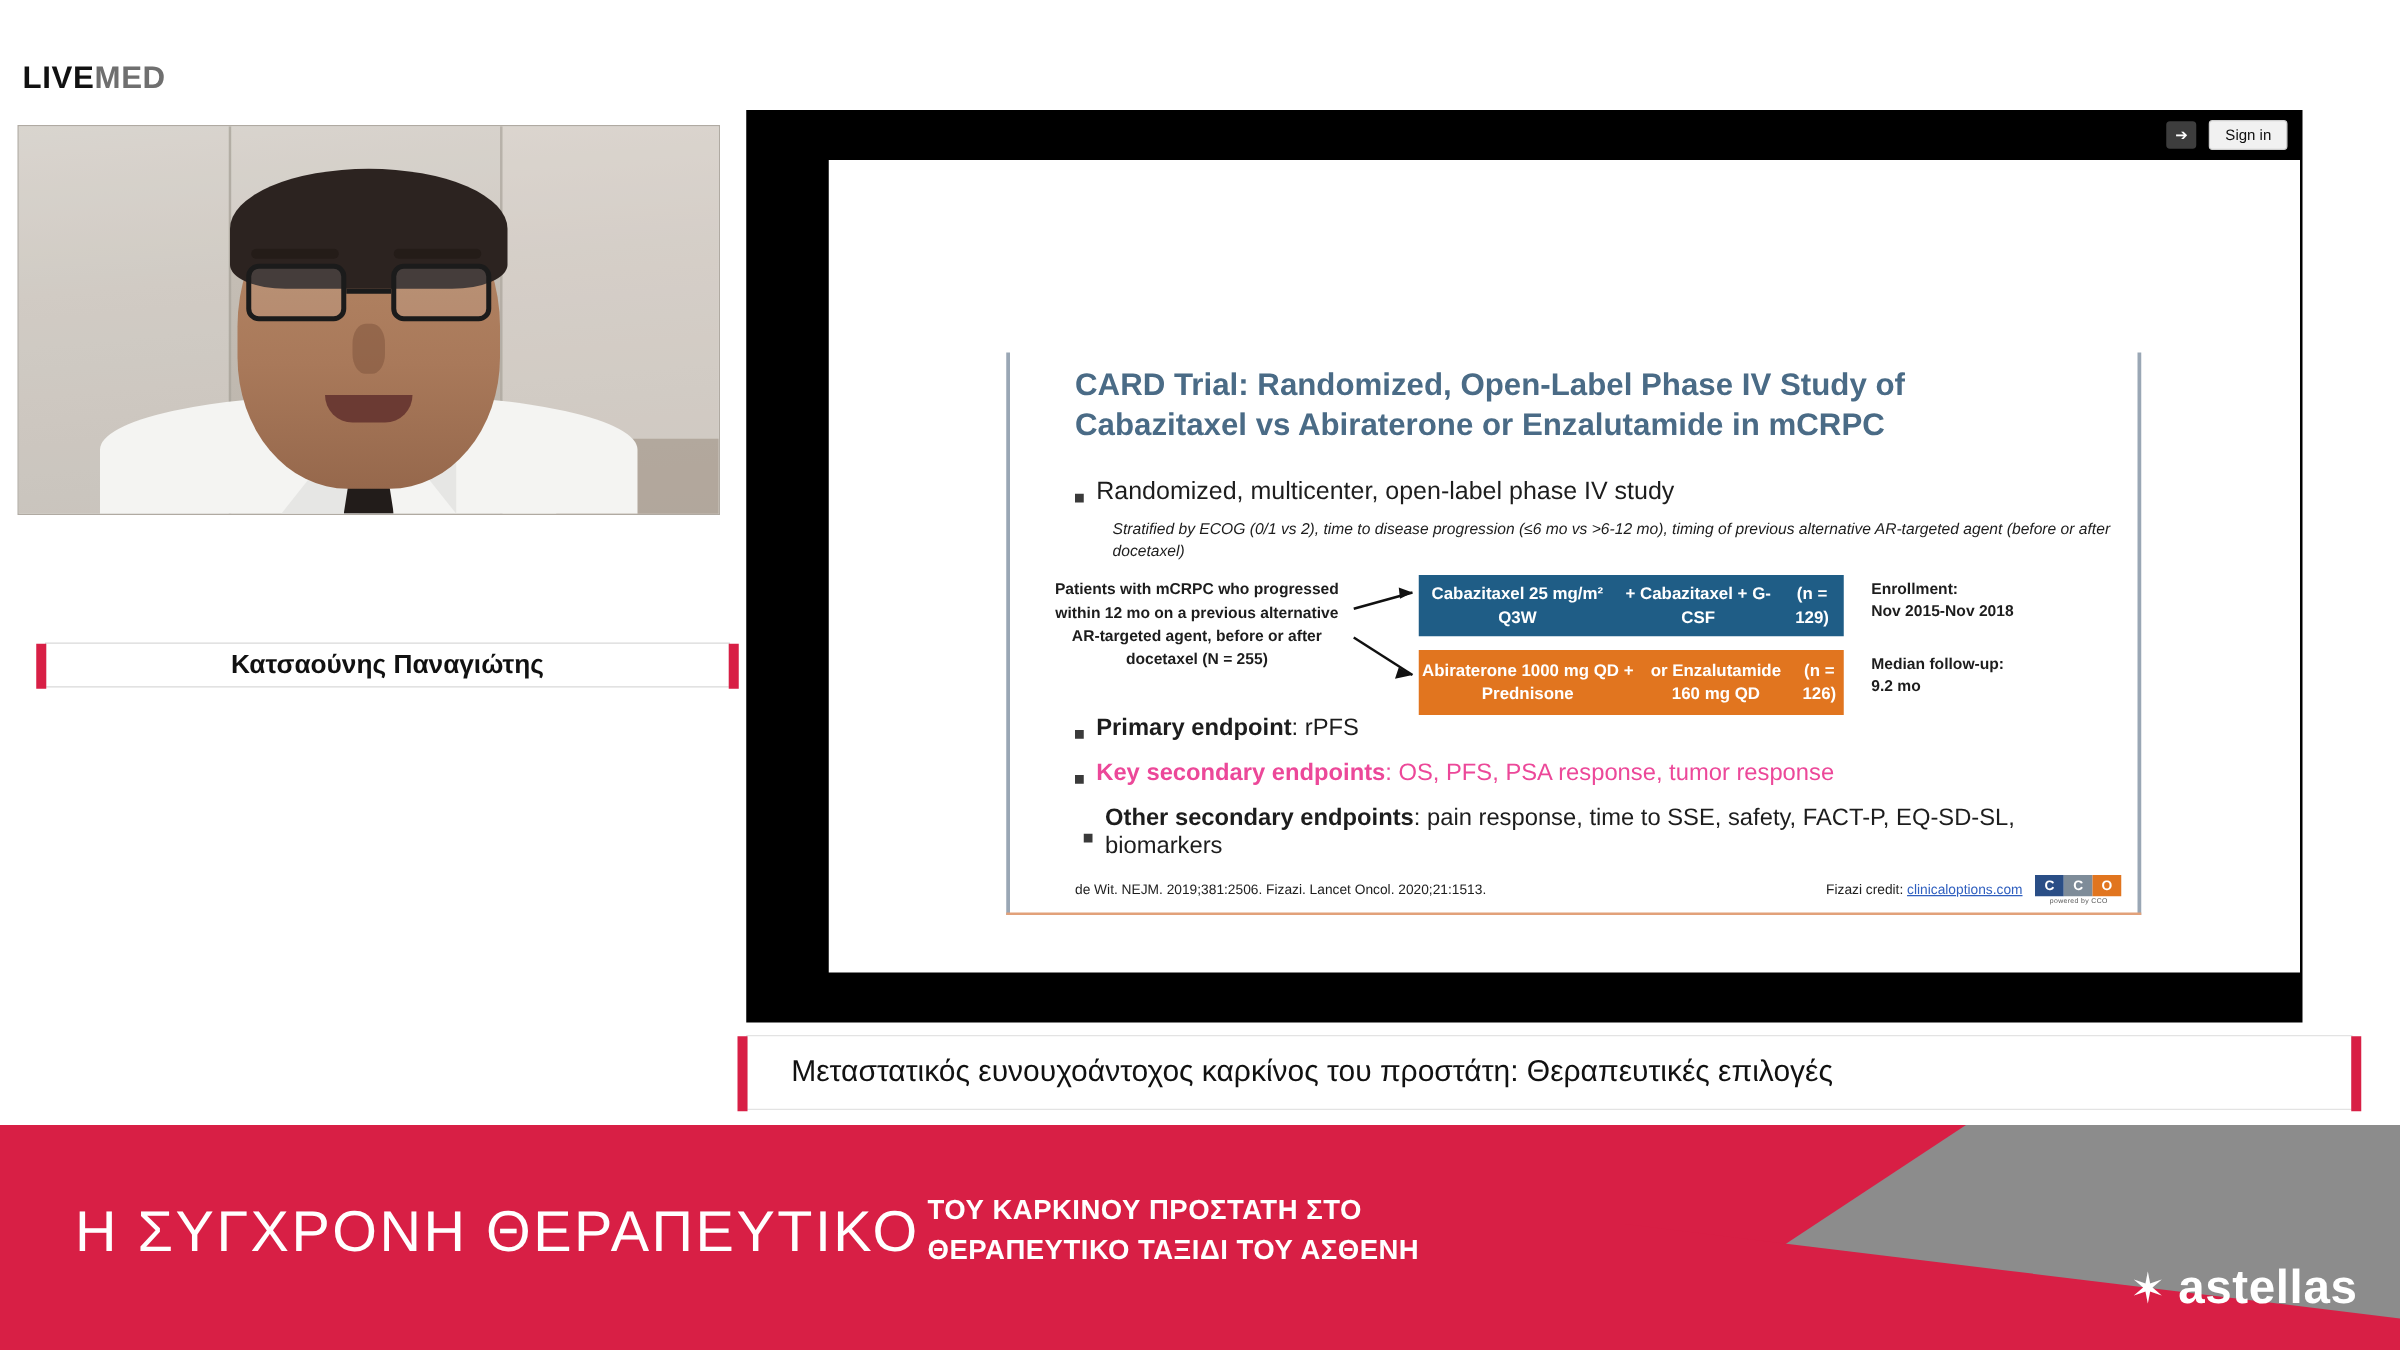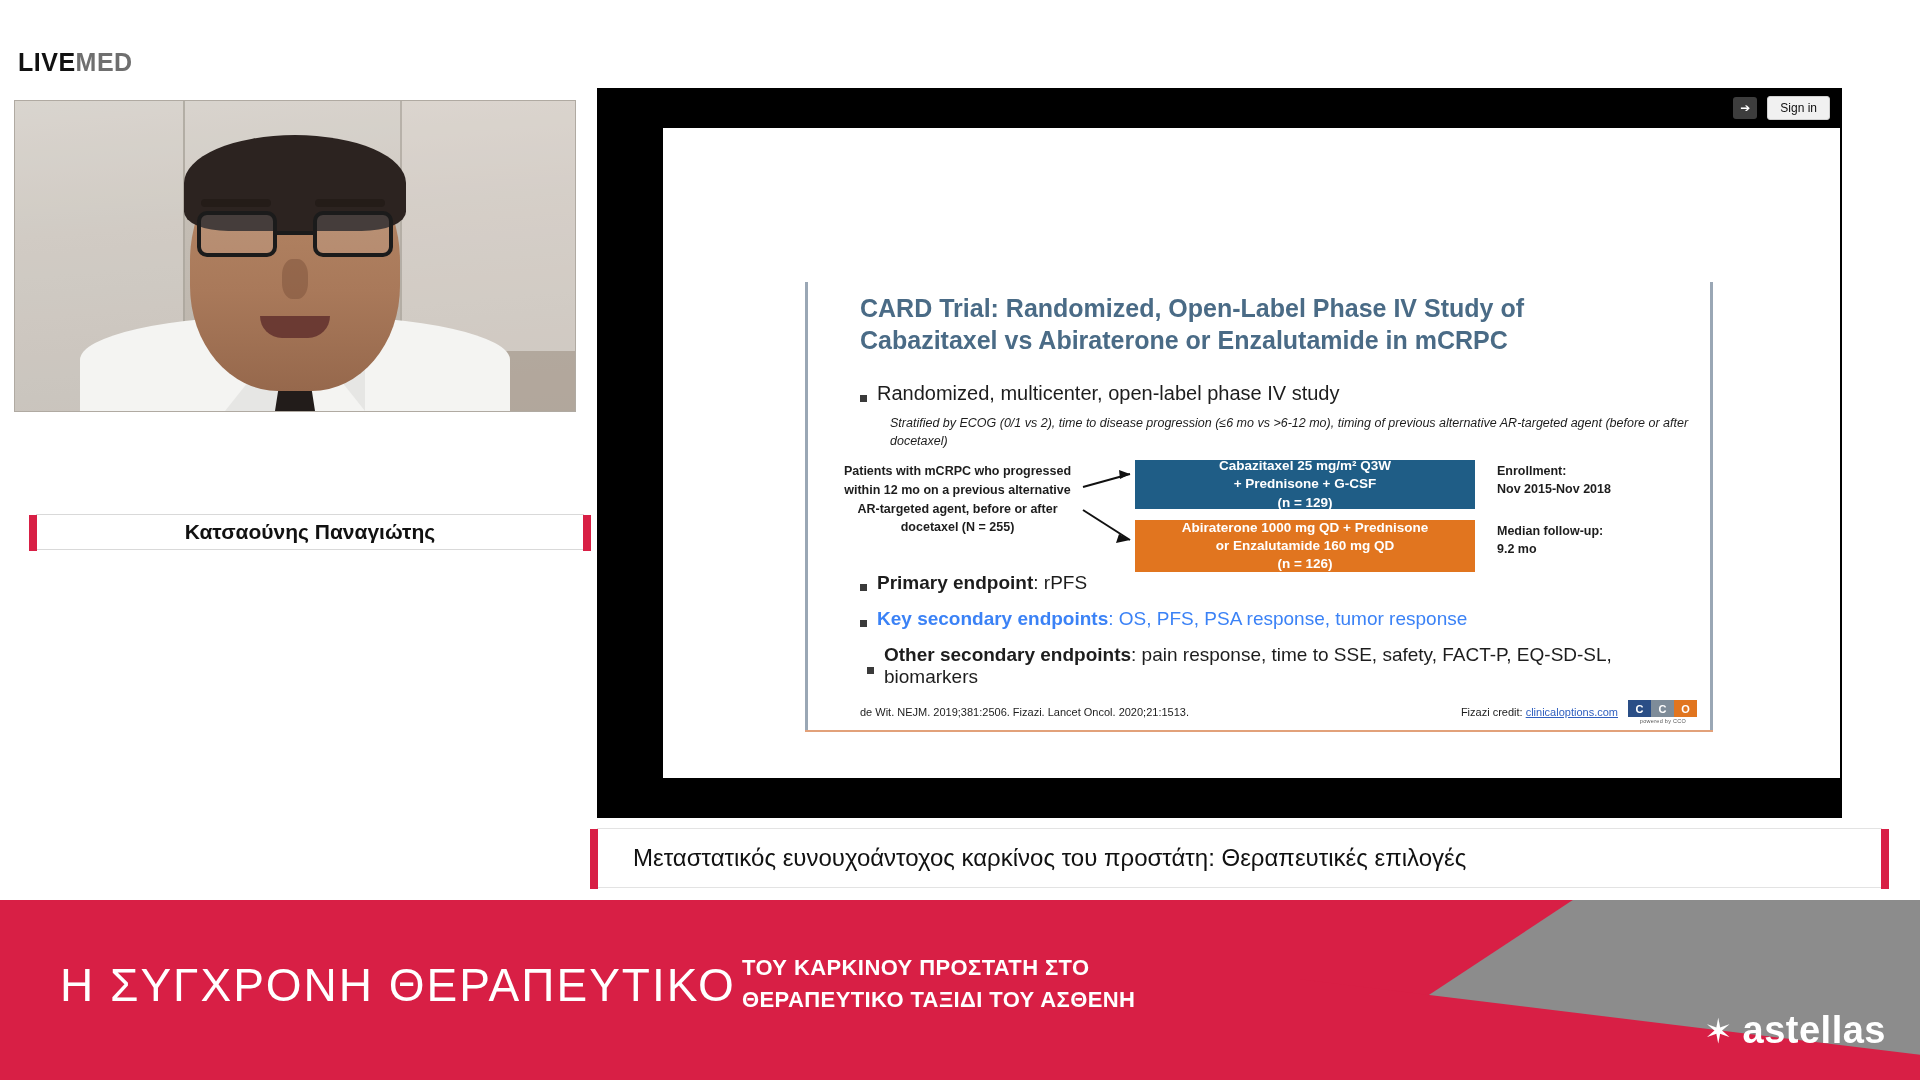--- a/index.html
+++ b/index.html
@@ -122,34 +122,34 @@
   .b1 { left:55px; top:100px; font-size:20px; color:#1d1d1d;}
   .sub-note {
     position:absolute; left:85px; top:132px; font-size:12.5px; font-style:italic; color:#1d1d1d; line-height:1.45;
   }
   .pt-box {
     position:absolute; left:35px; top:180px; width:235px;
     text-align:center; font-size:12.5px; color:#1d1d1d; line-height:1.5; font-weight:600;
   }
   .arm {
     position:absolute; left:330px; width:340px; height:49px;
-    color:#fff; display:flex; flex-direction:column; align-items:center; justify-content:center;
+    color:#fff; display:flex; flex-direction:row; align-items:center; justify-content:center;
     font-size:13.5px; line-height:1.35; font-weight:bold; text-align:center;
   }
   .arm.blue { top:178px; background:#1f5d86; }
   .arm.orange { top:238px; background:#e1751f; height:52px;}
   .arm .n { font-weight:bold; }
   .enroll {
     position:absolute; left:692px; top:180px; font-size:12.5px; color:#1d1d1d; line-height:1.45; font-weight:600;
   }
   .followup {
     position:absolute; left:692px; top:240px; font-size:12.5px; color:#1d1d1d; line-height:1.45; font-weight:600;
   }
   .b2 { left:55px; top:290px; font-size:19px; color:#1d1d1d;}
-  .b3 { left:55px; top:326px; font-size:19px; color:#3b82f6;}
+  .b3 { left:55px; top:326px; font-size:19px; color:#ec4899;}
   .b4 { left:62px; top:362px; font-size:19px; color:#1d1d1d; width:790px;}
   .bold { font-weight:bold; }
   .refs {
     position:absolute; left:55px; bottom:14px; font-size:11px; color:#1d1d1d;
   }
   .credit {
     position:absolute; right:95px; bottom:14px; font-size:11px; color:#1d1d1d;
   }
   .credit a { color:#2f5fbf; text-decoration:underline; }
   .cco {
@@ -260,21 +260,21 @@
 
     <svg width="908" height="450" style="position:absolute;left:0;top:0;pointer-events:none;">
       <line x1="278" y1="205" x2="325" y2="192" stroke="#111" stroke-width="2"></line>
       <polygon points="325,192 314,188 315,197" fill="#111"></polygon>
       <line x1="278" y1="228" x2="325" y2="258" stroke="#111" stroke-width="2"></line>
       <polygon points="325,258 314,252 311,261" fill="#111"></polygon>
     </svg>
 
     <div class="arm blue">
       <div>Cabazitaxel 25 mg/m² Q3W</div>
-      <div>+ Prednisone + G-CSF</div>
+      <div>+ Cabazitaxel + G-CSF</div>
       <div class="n">(n = 129)</div>
     </div>
     <div class="arm orange">
       <div>Abiraterone 1000 mg QD + Prednisone</div>
       <div>or Enzalutamide 160 mg QD</div>
       <div class="n">(n = 126)</div>
     </div>
 
     <div class="enroll">
       <div>Enrollment:</div>

